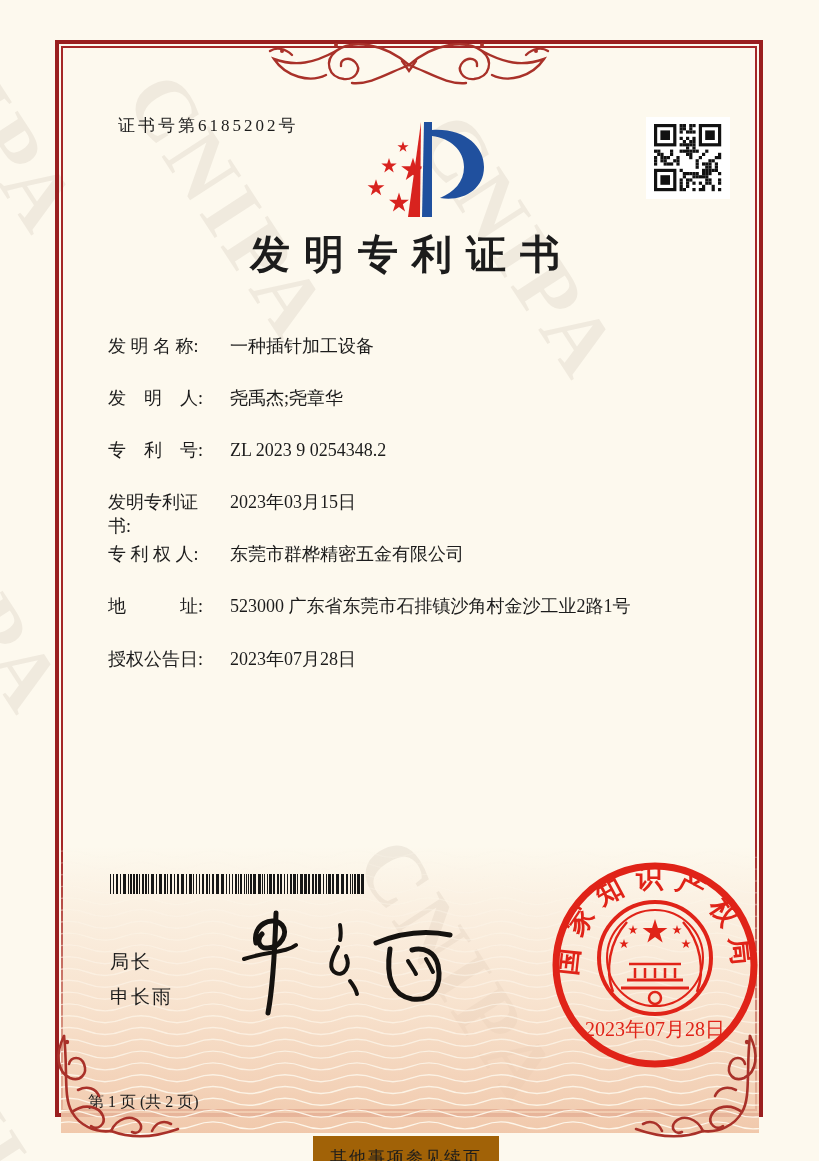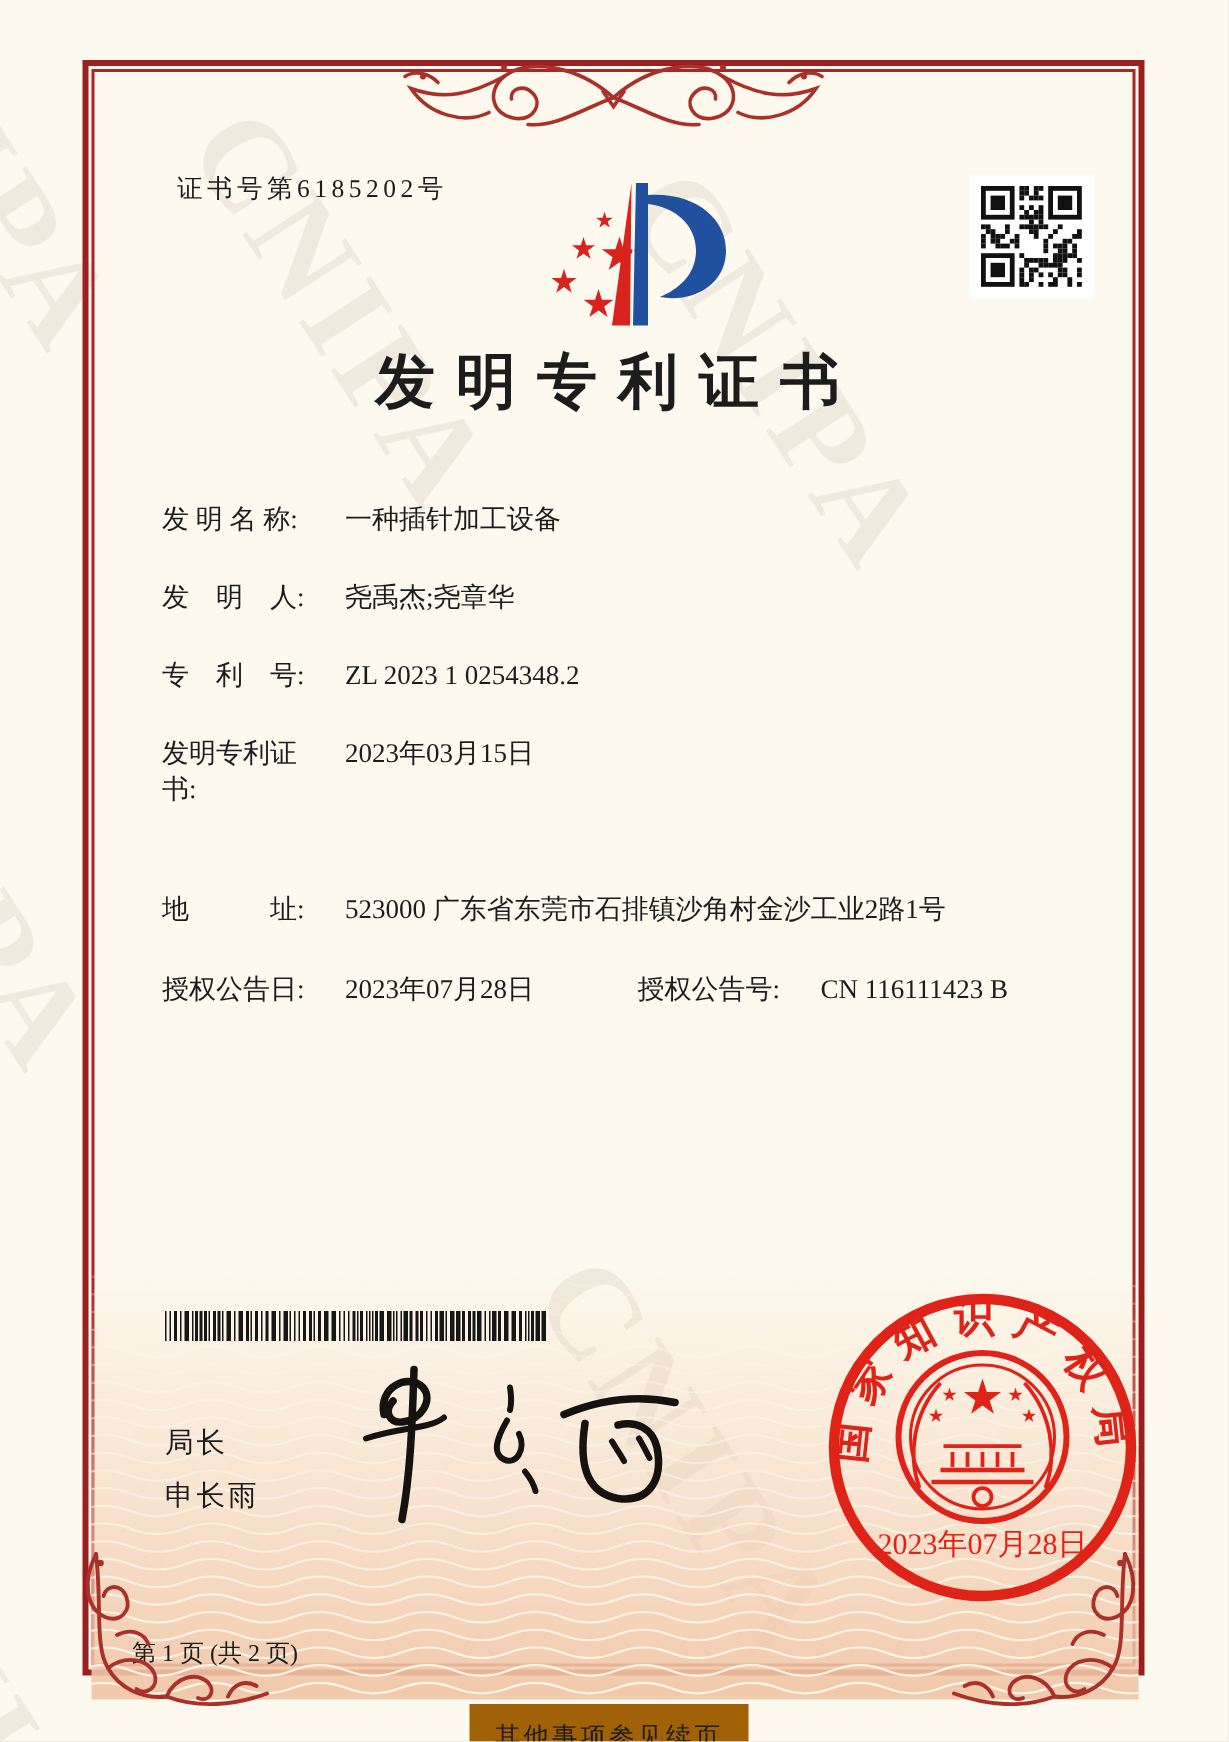--- a/index.html
+++ b/index.html
@@ -284,37 +284,37 @@
     <span class="f-value">一种插针加工设备</span>
   </div>
 
   <div class="abs title">发明专利证书</div>
   <div class="abs field-row" style="top:366px">
     <span class="f-label">发　明　人:</span>
     <span class="f-value">尧禹杰;尧章华</span>
   </div>
   <div class="abs field-row" style="top:418px">
     <span class="f-label">专　利　号:</span>
-    <span class="f-value">ZL 2023 1 0254348.2</span>
+    <span class="f-value">ZL 2023 9 0254348.2</span>
   </div>
   <div class="abs field-row" style="top:470px">
     <span class="f-label">发明专利证书:</span>
     <span class="f-value">2023年03月15日</span>
   </div>
+  <div class="abs field-row" style="top:522px">
+    <span class="f-label">专 利 权 人:</span>
+    <span class="f-value">东莞市群桦精密五金有限公司</span>
+  </div>
   <div class="abs field-row" style="top:574px">
     <span class="f-label">地　　　址:</span>
     <span class="f-value">523000 广东省东莞市石排镇沙角村金沙工业2路1号</span>
   </div>
   <div class="abs field-row" style="top:627px">
     <span class="f-label">授权公告日:</span>
     <span class="f-value">2023年07月28日</span>
-  </div>
-  <div class="abs field-row" style="left:425px;top:627px">
-    <span class="f-label">授权公告号:</span>
-    <span class="f-value">CN 116111423 B</span>
   </div>
 
 
   <div class="abs" style="left:110px;top:854px;z-index:4">
     <svg id="barcode" width="258" height="20" viewBox="0 0 258 20">
         <rect x="0" y="0" width="1" height="20" fill="#161616"></rect>
         <rect x="3" y="0" width="1" height="20" fill="#161616"></rect>
         <rect x="6" y="0" width="2" height="20" fill="#161616"></rect>
         <rect x="10" y="0" width="1" height="20" fill="#161616"></rect>
         <rect x="13" y="0" width="3" height="20" fill="#161616"></rect>

